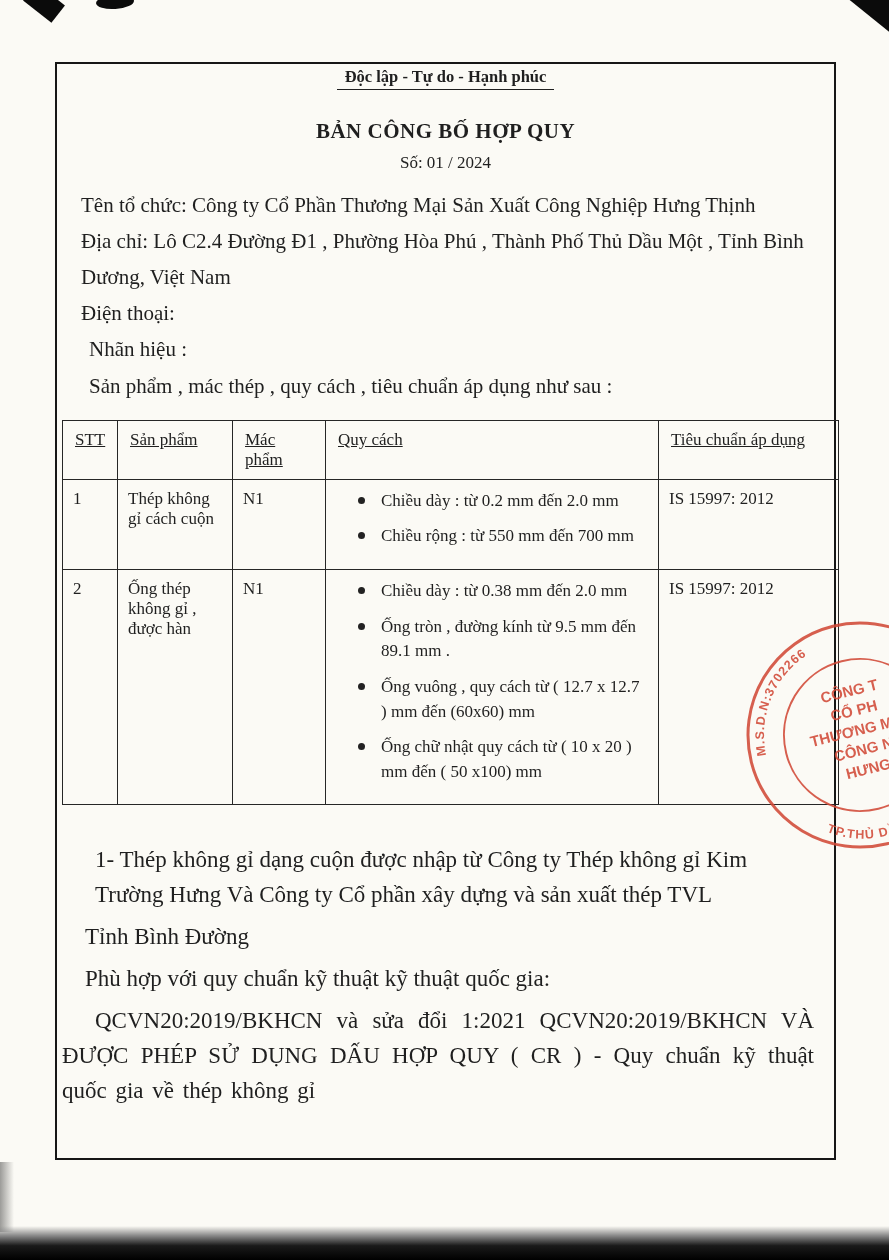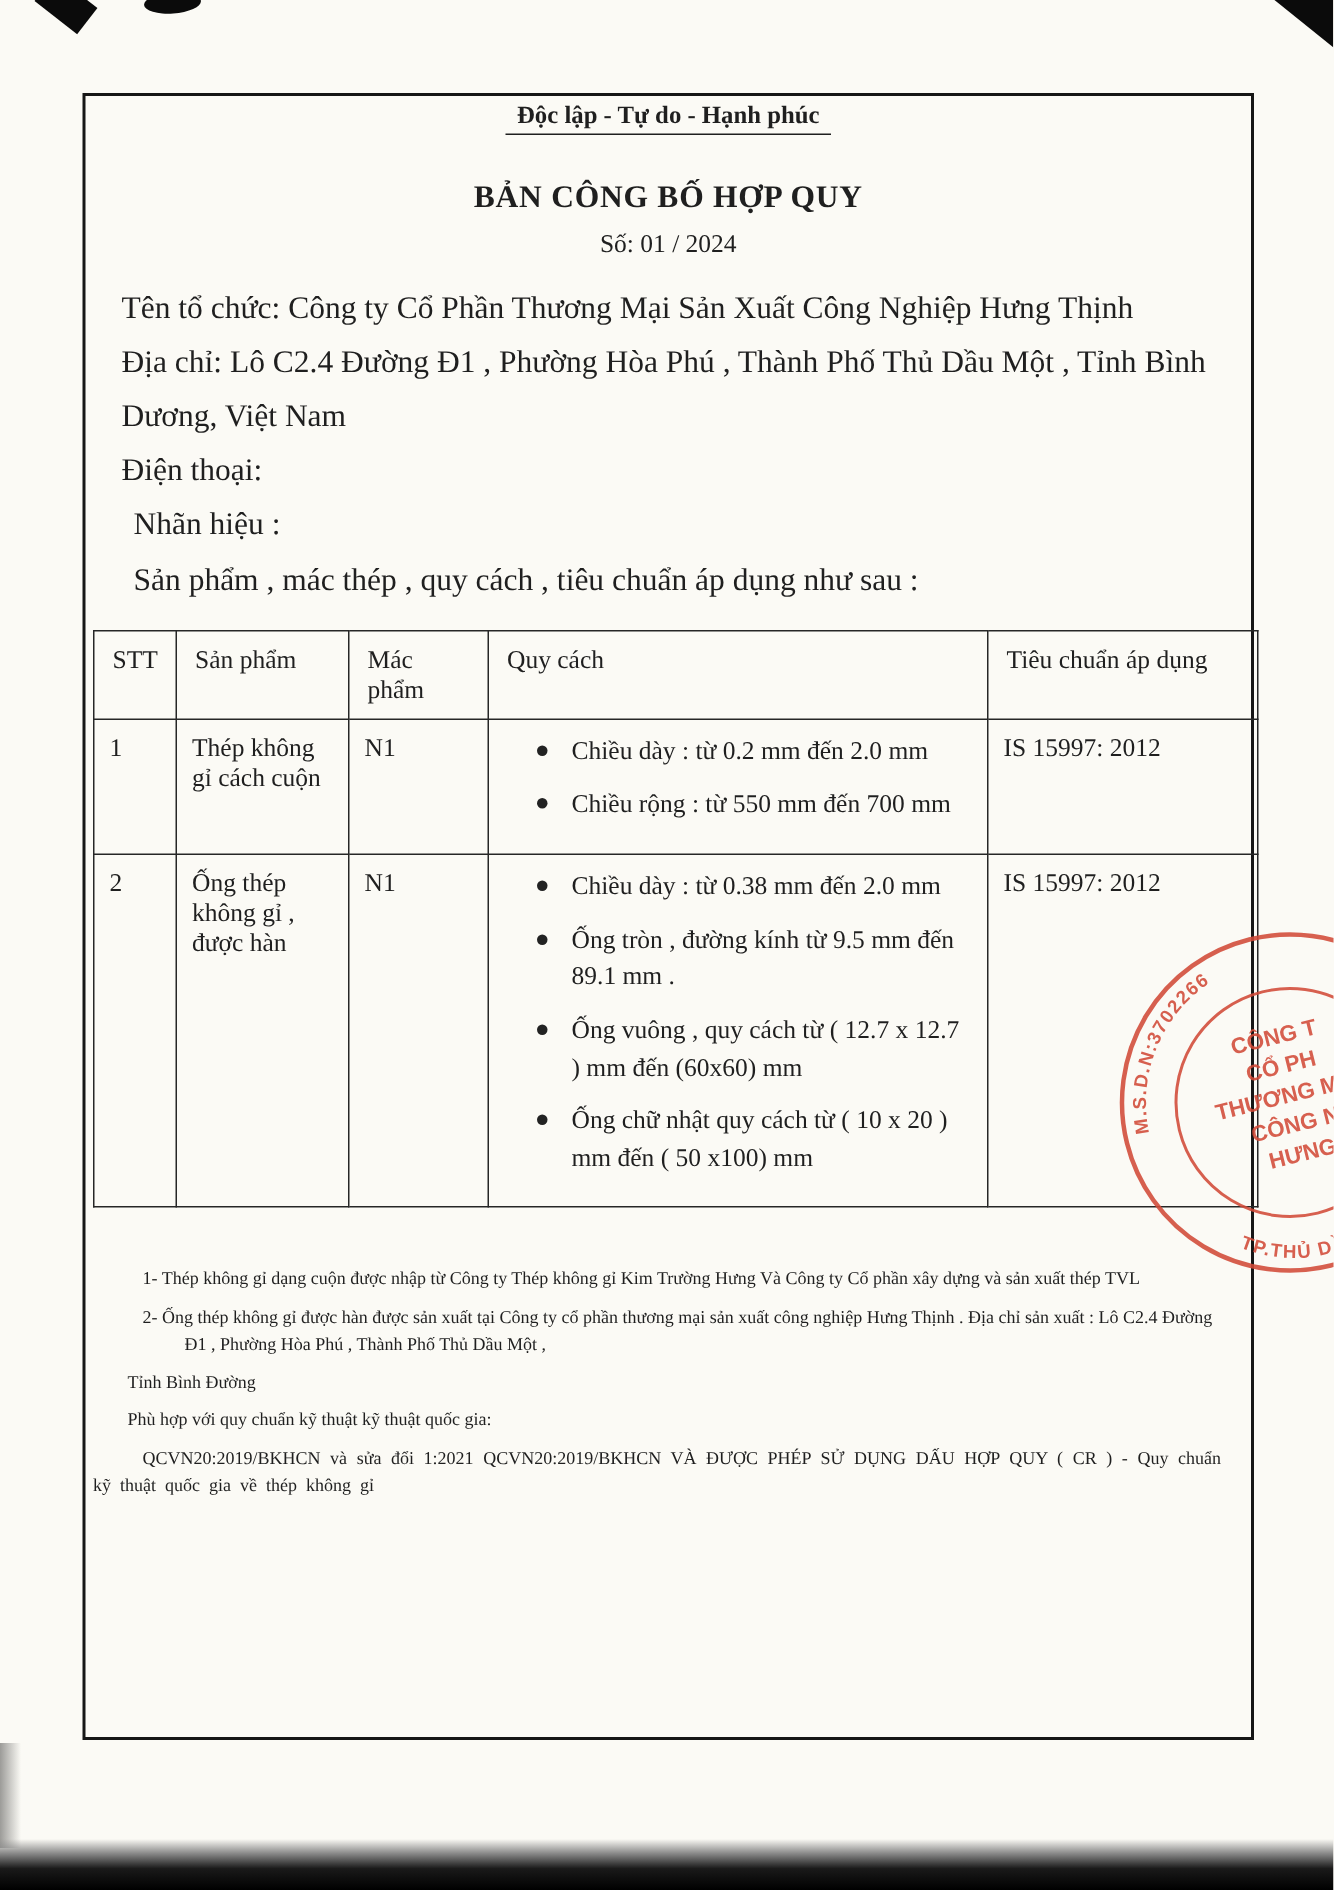--- a/index.html
+++ b/index.html
@@ -38,33 +38,33 @@
   .info b { margin-left:5px; }
 
   table.spec {
     margin:16px 0 0 5px; width:776px; table-layout:fixed;
     border-collapse:collapse; font-size:17px;
   }
   table.spec th, table.spec td {
     border:1.6px solid #262626; vertical-align:top;
     padding:9px 10px; font-weight:normal; text-align:left;
   }
-  table.spec th { padding:9px 12px; }
+  table.spec th { padding:9px 12px;text-decoration:underline; }
   col.c-stt { width:55px; } col.c-sp { width:115px; } col.c-mt { width:93px; }
   col.c-qc { width:333px; } col.c-tc { width:180px; }
   td.stt { text-align:center; }
   td.sp  { text-align:justify; padding:12px 12px; }
   td.mt  { padding-left:24px; padding-top:12px; }
   td.tc  { padding-top:12px; }
   td.qc  { padding:12px 8px 10px 8px; }
   .b-item { display:flex; margin:0 0 11px 0; }
   .b-dot { flex:none; width:7px; height:7px; border-radius:50%; background:#222; margin:8px 16px 0 22px; }
   .b-txt { flex:1; line-height:1.45; }
 
-  .notes { margin:38px 20px 0 5px; font-size:12px; }
+  .notes { margin:38px 20px 0 5px; font-size:23px; }
   .notes p { margin:0 0 7px 0; line-height:1.52; }
   .note1 { margin-left:33px !important; }
   .note2 { margin-left:61px !important; text-indent:-28px; }
   .province, .conformity-intro { margin-left:23px !important; }
   .qcvn { margin-left:0 !important; text-indent:33px; text-align:justify; word-spacing:3px; }
 
   
   .stamp { position:absolute; left:720px; top:595px; opacity:.88; }
   .stamp text { fill:#d24a38; font-family:"Liberation Sans", sans-serif; font-weight:bold; }
   .stamp .ring { fill:none; stroke:#d24a38; }
@@ -154,21 +154,20 @@
                 <span class="b-txt">Ống chữ nhật quy cách từ ( 10 x 20 ) mm đến ( 50 x100) mm</span>
               </div>
           </td>
           <td class="tc">IS 15997: 2012</td>
         </tr>
       </tbody>
     </table>
 
     <div class="notes">
       <p class="note1">1-  Thép không gỉ dạng cuộn được nhập từ Công ty Thép không gỉ Kim Trường Hưng Và Công ty Cổ phần xây dựng và sản xuất thép TVL</p>
-      <p class="note2">2-  Ống thép không gỉ được hàn được sản xuất tại Công ty cổ phần thương mại sản xuất công nghiệp Hưng Thịnh . Địa chỉ sản xuất : Lô C2.4 Đường Đ1 , Phường Hòa Phú , Thành Phố Thủ Dầu Một ,</p>
       <p class="province">Tỉnh Bình Đường</p>
       <p class="conformity-intro">Phù hợp với quy chuẩn kỹ thuật kỹ thuật quốc gia:</p>
       <p class="qcvn">QCVN20:2019/BKHCN và sửa đổi 1:2021 QCVN20:2019/BKHCN VÀ ĐƯỢC PHÉP SỬ DỤNG DẤU HỢP QUY ( CR ) -  Quy chuẩn kỹ thuật quốc gia về thép không gỉ</p>
     </div>
 
   </div>
 
   <svg class="stamp" width="280" height="280" viewBox="0 0 280 280" xmlns="http://www.w3.org/2000/svg">
     <defs>
       <path id="arcTop" d="M 44,140 A 96,96 0 0 1 236,140"></path>

